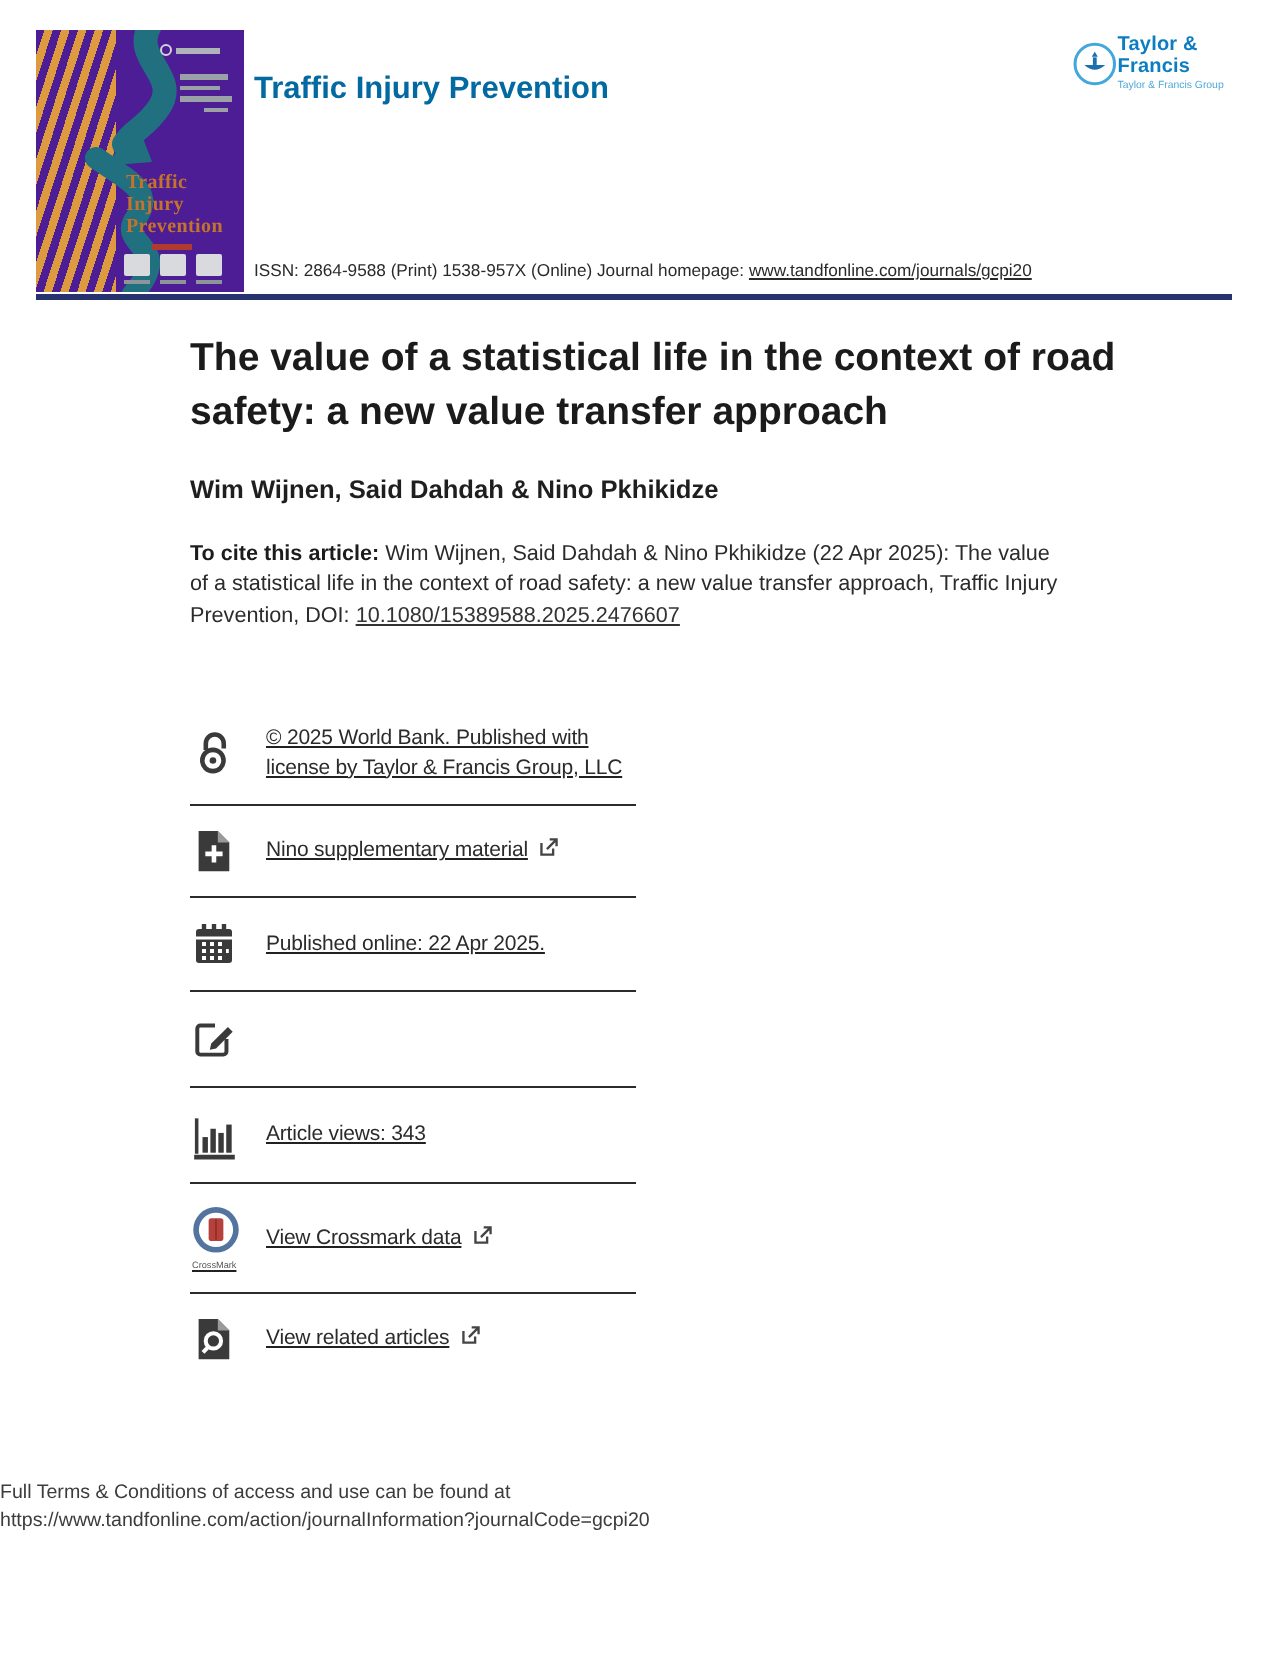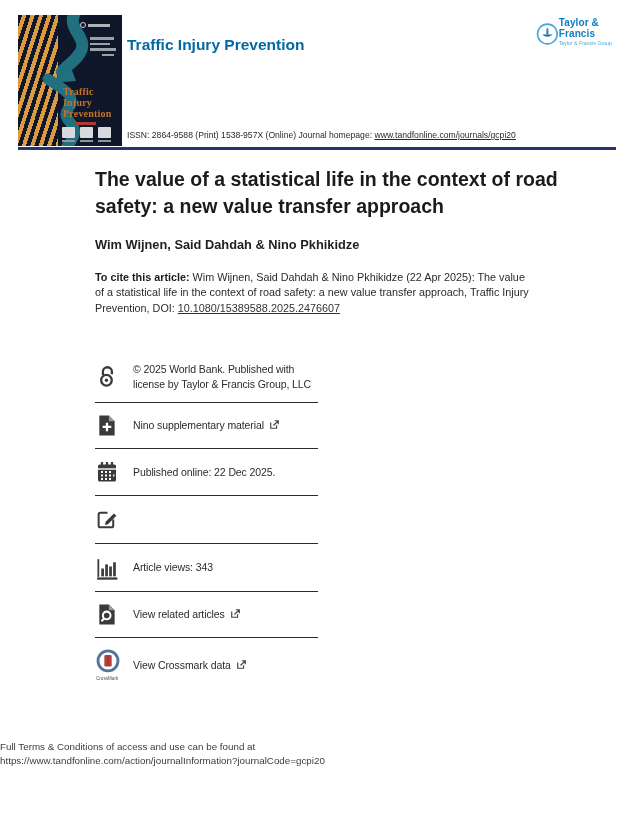--- a/index.html
+++ b/index.html
@@ -1,62 +1,62 @@
 <!DOCTYPE html>
 <html><head>
 <meta charset="utf-8">
 <style>
   * { margin:0; padding:0; box-sizing:border-box; }
   html,body { background:#ffffff; }
   body { font-family:"Liberation Sans","DejaVu Sans",sans-serif; color:#212121; }
   .page { position:relative; width:634px; height:833px; background:#fff; overflow:hidden; margin:0 auto; }
 
   
-  .cover { position:absolute; left:18px; top:15px; width:104px; height:131px; background:#0f172a; overflow:hidden; }
+  .cover { position:absolute; left:18px; top:15px; width:104px; height:131px; background:#4c1d95; overflow:hidden; }
   .cover-stripes { position:absolute; left:0; top:0; width:40px; height:100%;
     background:repeating-linear-gradient(108deg, transparent 0 4px, #de9a3e 4px 8px); }
   .cover-art { position:absolute; left:0; top:0; }
   .cover-pubmark { position:absolute; left:62px; top:7px; display:flex; align-items:center; gap:2px; }
   .cover-pubmark .ring { width:6px; height:6px; border:1px solid #cfd4d8; border-radius:50%; }
   .cover-pubmark .bar { width:22px; height:3px; background:#aeb4ba; }
   .cover-meta { position:absolute; left:72px; top:22px; }
   .cover-meta div { height:2.5px; background:#9aa2a8; margin-bottom:3px; }
   .cover-meta .m1 { width:24px; } .cover-meta .m2 { width:20px; } .cover-meta .m3 { width:26px; } .cover-meta .m4 { width:12px; margin-left:12px; }
   .cover-title { position:absolute; left:45px; top:71px; font-family:"Liberation Serif","DejaVu Serif",serif;
     font-weight:700; font-size:10px; line-height:11px; color:#c4732d; letter-spacing:.2px; }
   .cover-redline { position:absolute; left:58px; top:107px; width:20px; height:2.5px; background:#b03a30; }
   .cover-logos { position:absolute; left:44px; top:112px; display:flex; gap:5px; }
   .cover-logos .lg { width:13px; height:11px; background:#d8dade; border-radius:1px; }
   .cover-logos .cap { width:13px; height:2px; background:#8d949a; margin-top:2px; }
 
   .journal-title { position:absolute; left:127px; top:36px; font-size:15.5px; font-weight:700; color:#0369a1; }
   .issn-line { position:absolute; left:127px; top:130px; font-size:8.6px; color:#2a2a2a; }
   .issn-line a { color:#2a2a2a; text-decoration:underline;margin-top:20px; }
 
-  .tf-logo { position:absolute; left:536px; top:17px; display:flex; align-items:flex-end; gap:0; }
+  .tf-logo { position:absolute; left:536px; top:17px; display:flex; align-items:center; gap:0; }
   .tf-text .n { font-size:10px; font-weight:700; color:#0c7dc2; letter-spacing:.1px; }
   .tf-text .g { font-size:5.2px; color:#4fa8d8; margin-top:1px; }
 
   .navy-rule { position:absolute; left:18px; top:147px; width:598px; height:2.6px; background:#27336e; }
 
   
   .article-title { position:absolute; left:95px; top:166px; width:465px;
     font-size:19.5px; line-height:27px; font-weight:700; color:#1b1b1b; }
   .authors { position:absolute; left:95px; top:237px; font-size:12.8px; font-weight:600; color:#1f1f1f; }
 
   .cite-block { position:absolute; left:95px; top:270px; width:434px; font-size:10.8px; line-height:15.4px; color:#2b2b2b; }
   .cite-block .b { font-weight:700; color:#1c1c1c; }
   .doi-link { color:#333; text-decoration:underline; }
   .tolink-block { position:absolute; left:95px; top:319px; font-size:10.8px; color:#2b2b2b; }
   .tolink-block .b { font-weight:700; color:#1c1c1c; }
   .tolink-block .doi-link { margin-left:7px; }
 
   
   .actions { position:absolute; left:95px; top:351px; width:223px; list-style:none; }
-  .action-row { display:flex; align-items:center; padding:11px 0; }
+  .action-row { display:flex; align-items:center; padding:11px 0;text-decoration:underline; }
   .action-row + .action-row { border-top:1.6px solid #2b2b2b; }
   .icon-cell { width:38px; flex:0 0 38px; display:flex; flex-direction:column; align-items:flex-start; }
   .icon-cell svg { display:block; }
   .cm-caption { font-size:4.6px; color:#555; margin-top:1px; margin-left:1px; }
   .action-text { font-size:10.5px; line-height:14.5px; color:#2b2b2b; letter-spacing:-0.1px; }
   .ext { display:inline-block; vertical-align:-1px; margin-left:5px; }
 
   
   .footer { position:absolute; left:0; width:634px; top:728px; text-align:left; font-size:9.8px; line-height:14px; color:#3c3c3c;margin-top:12px; }
 </style>
@@ -172,21 +172,21 @@
             <rect x="6" y="14.5" width="2" height="2"></rect>
               <rect x="10" y="14.5" width="2" height="2"></rect>
               <rect x="14" y="14.5" width="2" height="2"></rect>
               <rect x="18" y="14.5" width="1.4" height="2"></rect>
             <rect x="6" y="18" width="2" height="2"></rect>
               <rect x="10" y="18" width="2" height="2"></rect>
               <rect x="14" y="18" width="2" height="2"></rect>
           </g>
         </svg>
       </span>
-      <span class="action-text">Published online: 22 Dec 2025.</span>
+      <span class="action-text">Published online: 22 Apr 2025.</span>
     </li>
 
     <li class="action-row">
       <span class="icon-cell">
         <svg width="25" height="25" viewBox="0 0 24 24">
           <path d="M17.5 12 v6 a1.5 1.5 0 0 1 -1.5 1.5 H5 a1.5 1.5 0 0 1 -1.5 -1.5 V7 a1.5 1.5 0 0 1 1.5 -1.5 h7" fill="none" stroke="#3a3a3a" stroke-width="1.9"></path>
           <path d="M10.2 14.2 l8-8 2.3 2.3-8 8-3 .7z" fill="#3a3a3a"></path>
           <path d="M18.9 5.5 l2.1 2.1" stroke="#ffffff" stroke-width="0.9"></path>
         </svg>
       </span>
@@ -203,48 +203,48 @@
             <rect x="17.4" y="7" width="2.6" height="13.5"></rect>
           </g>
           <path d="M2 22.6 h19.5" stroke="#3a3a3a" stroke-width="2.2"></path>
         </svg>
       </span>
       <span class="action-text">Article views: 343</span>
     </li>
 
     <li class="action-row">
       <span class="icon-cell">
+        <svg width="26" height="26" viewBox="0 0 24 24">
+          <circle cx="12" cy="11" r="9.2" fill="#ffffff" stroke="#53749e" stroke-width="2.6"></circle>
+          <rect x="8.6" y="5.6" width="6.8" height="10.6" rx="1.3" fill="#b5413a"></rect>
+          <path d="M12 6.2 v9.4" stroke="#8e2f2a" stroke-width="0.8"></path>
+        </svg>
+        <span class="cm-caption">CrossMark</span>
+      </span>
+      <span class="action-text"><span>View Crossmark data</span><svg class="ext" width="11" height="11" viewBox="0 0 16 16">
+            <path d="M2.5 5 v8.5 h8.5 v-4.5" fill="none" stroke="#444" stroke-width="1.7"></path>
+            <path d="M6.5 9.5 L13.5 2.5 M8.5 2.5 h5 v5" fill="none" stroke="#444" stroke-width="1.7"></path>
+          </svg></span>
+    </li>
+
+    <li class="action-row">
+      <span class="icon-cell">
         <svg width="23" height="23" viewBox="0 0 24 24">
           <path d="M4.5 1.5 h10 l6 6 v15 h-16 z" fill="#3a3a3a"></path>
           <path d="M14.5 1.5 l6 6 h-6 z" fill="#9a9a9a"></path>
           <circle cx="12.2" cy="13" r="4" fill="none" stroke="#ffffff" stroke-width="2.1"></circle>
           <path d="M9.4 16.2 l-2.6 2.8" stroke="#ffffff" stroke-width="2.1"></path>
         </svg>
       </span>
       <span class="action-text"><span>View related articles</span><svg class="ext" width="11" height="11" viewBox="0 0 16 16">
             <path d="M2.5 5 v8.5 h8.5 v-4.5" fill="none" stroke="#444" stroke-width="1.7"></path>
             <path d="M6.5 9.5 L13.5 2.5 M8.5 2.5 h5 v5" fill="none" stroke="#444" stroke-width="1.7"></path>
           </svg></span>
     </li>
 
-    <li class="action-row">
-      <span class="icon-cell">
-        <svg width="26" height="26" viewBox="0 0 24 24">
-          <circle cx="12" cy="11" r="9.2" fill="#ffffff" stroke="#53749e" stroke-width="2.6"></circle>
-          <rect x="8.6" y="5.6" width="6.8" height="10.6" rx="1.3" fill="#b5413a"></rect>
-          <path d="M12 6.2 v9.4" stroke="#8e2f2a" stroke-width="0.8"></path>
-        </svg>
-        <span class="cm-caption">CrossMark</span>
-      </span>
-      <span class="action-text"><span>View Crossmark data</span><svg class="ext" width="11" height="11" viewBox="0 0 16 16">
-            <path d="M2.5 5 v8.5 h8.5 v-4.5" fill="none" stroke="#444" stroke-width="1.7"></path>
-            <path d="M6.5 9.5 L13.5 2.5 M8.5 2.5 h5 v5" fill="none" stroke="#444" stroke-width="1.7"></path>
-          </svg></span>
-    </li>
-
   </ul>
 
   <div class="footer">
     <div>Full Terms &amp; Conditions of access and use can be found at</div>
     <div>https://www.tandfonline.com/action/journalInformation?journalCode=gcpi20</div>
   </div>
 
 </div>
 
 </body></html>

